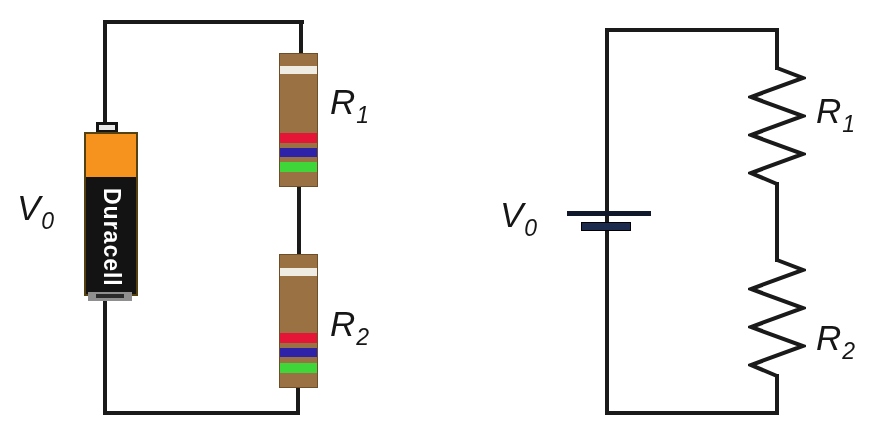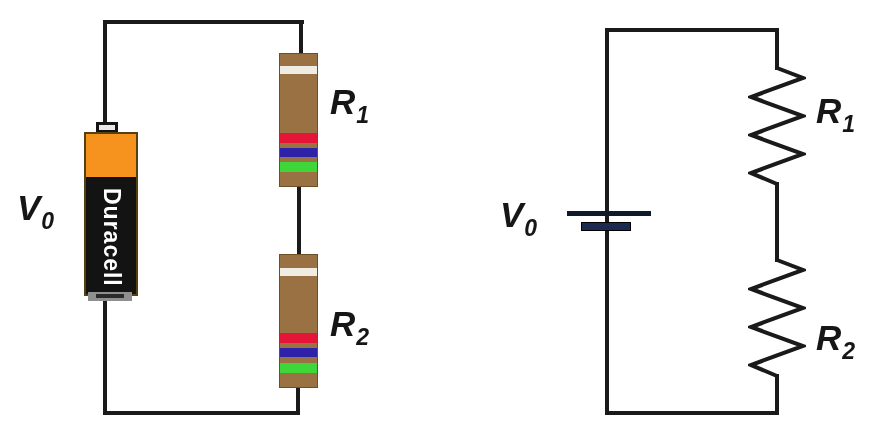--- a/index.html
+++ b/index.html
@@ -38,21 +38,21 @@
   }
   .res-r1{left:279px;top:53px;}
   .res-r2{left:279px;top:254px;}
   .band{position:absolute;left:0;width:100%;}
   .band.b1{top:12px;height:8px;}
   .band.b2{top:79px;height:10px;}
   .band.b3{top:94px;height:9px;}
   .band.b4{top:108px;height:10px;}
   
   .lbl{
-    position:absolute;color:#161616;font-weight:bold;font-style:italic;
+    position:absolute;color:#161616;font-weight:normal;font-style:italic;
     font-size:35px;line-height:1;white-space:nowrap;
   }
   .lbl .sub{
     font-size:23px;display:inline-block;transform:translateY(9px);
     margin-left:1px;
   }
   
   .plate{position:absolute;}
   .plate-long{left:567px;top:211px;width:84px;height:5px;}
   .plate-short{left:581px;top:222px;width:50px;height:9px;border:1px solid #000;box-sizing:border-box;}

